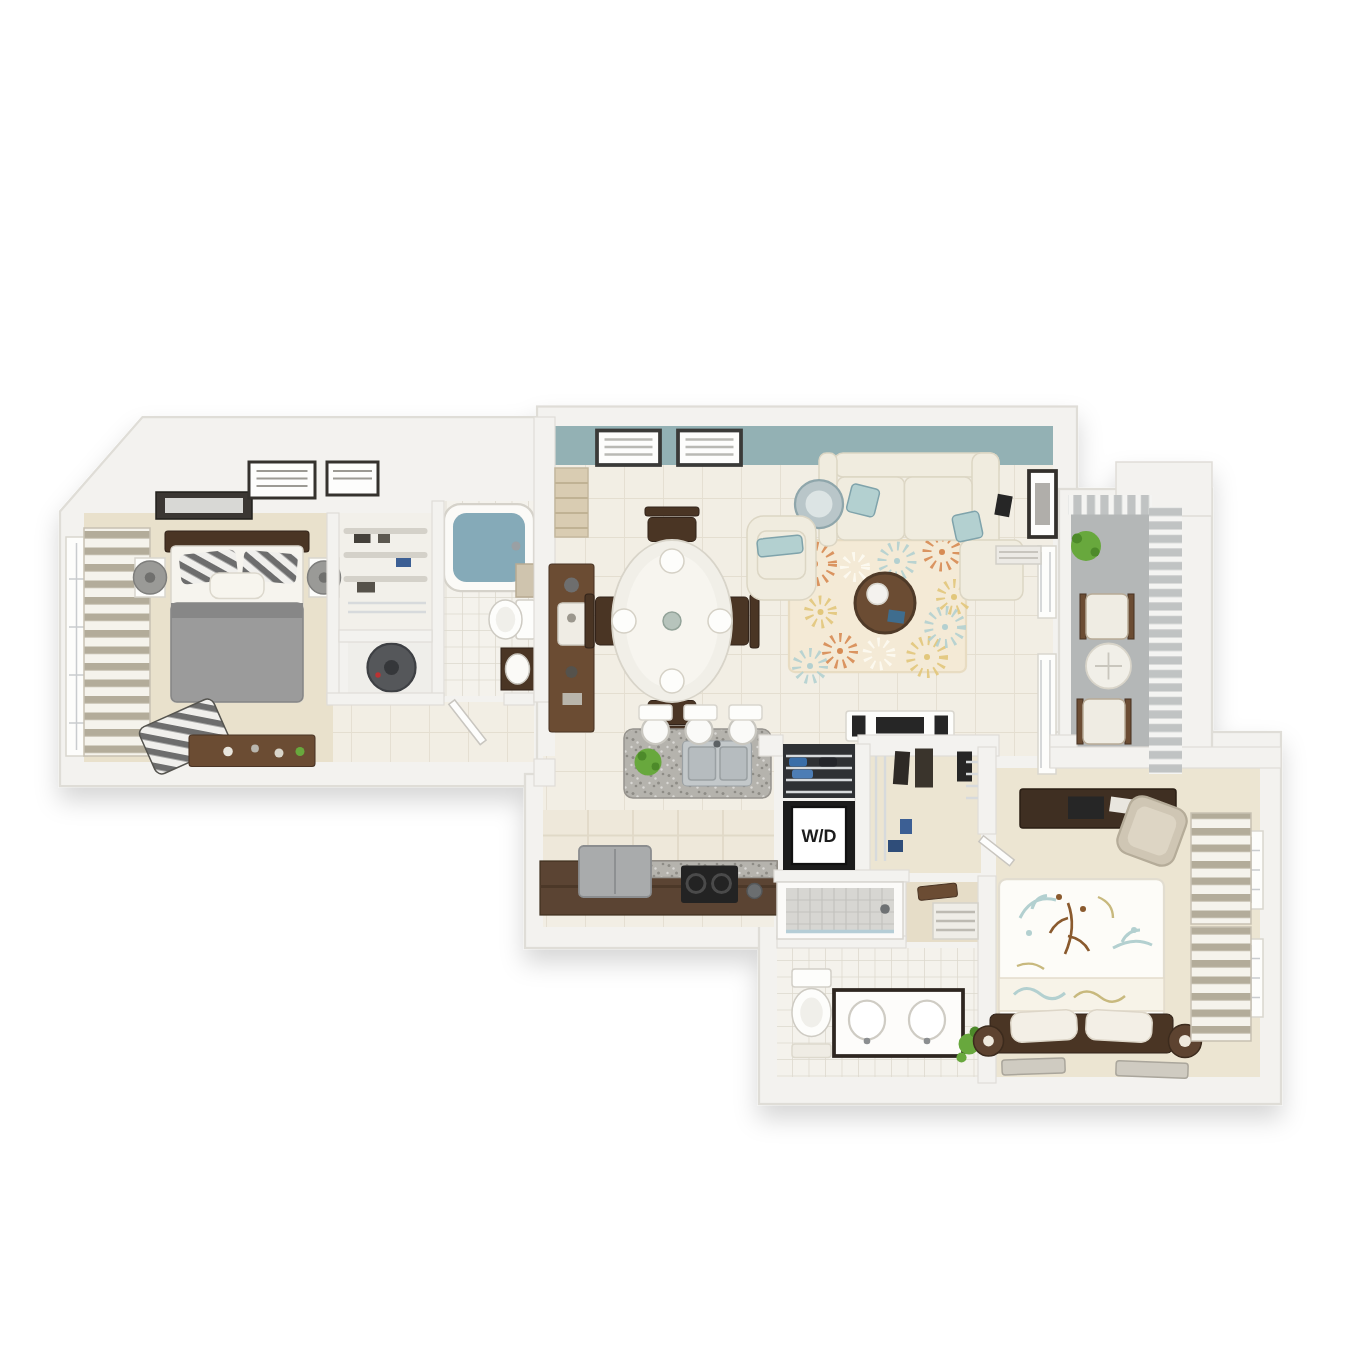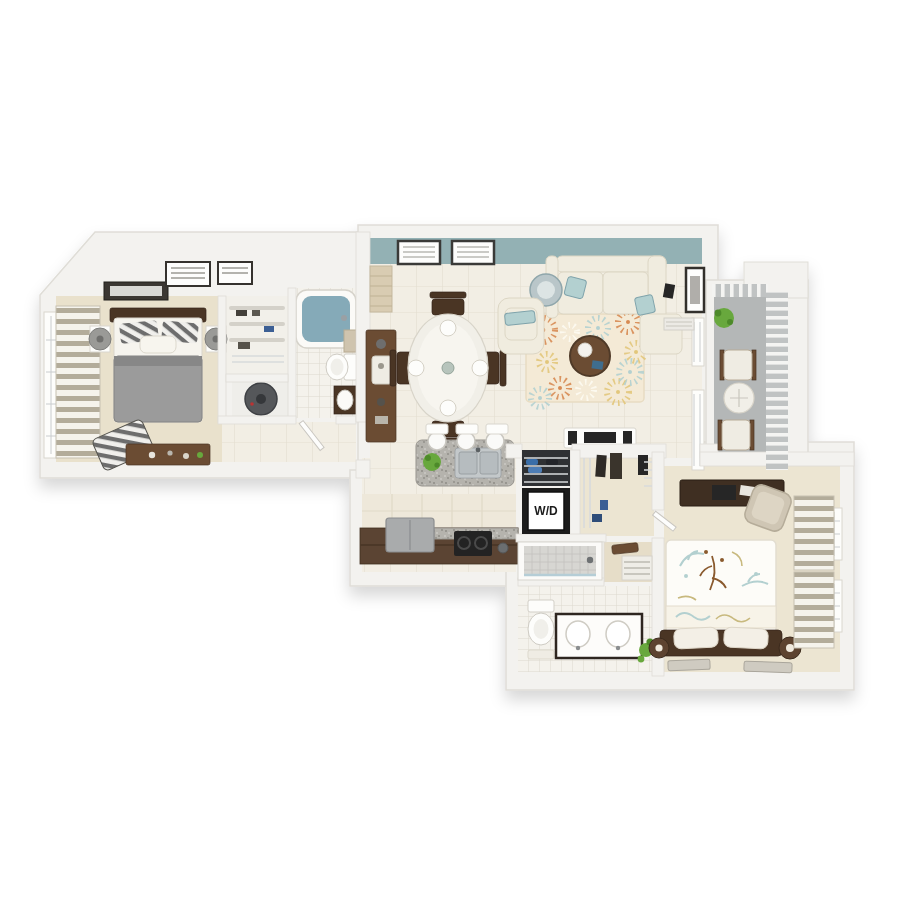--- a/index.html
+++ b/index.html
@@ -1,17 +1,17 @@
 <!DOCTYPE html>
 <html style="--background: #ffffff; --wall: #f3f2ef; --wall_edge: #dfddd7; --teal_accent: #93b1b4; --tile_floor: #f2eee4; --tile_grout: #e4ded0; --bath_tile: #f4f2ec; --bath_grout: #ddd9ce; --carpet: #e9e1cc; --carpet2: #ece5d2; --hall_beige: #e6ddc8; --wood_dark: #4a3524; --wood_brown: #6b4c33; --counter_brown: #5b4433; --granite_base: #b5b3ad; --granite_dark: #8e8c86; --granite_light: #d9d8d4; --water: #85aab8; --duvet_gray: #9b9b9b; --duvet_gray_dark: #878787; --sofa_cream: #f0ecdf; --sofa_edge: #dcd6c4; --rug_cream: #f4ead6; --rug_edge: #e8dcc2; --rug_orange: #d78b53; --rug_yellow: #e2c77b; --rug_teal: #b3d0d0; --balcony_floor: #b4b7b7; --rail_base: #c0c3c3; --appliance_dark: #262626; --stainless: #c3c8ca; --plant_green: #68a83d; --plant_dark: #4d8a2a; --curtain_taupe: #b3ac9a; --curtain_white: #f5f3ec; --lamp_gray: #9a9a97; --lamp_brown: #5d4330; --glass: #f1efe8; --wd_text: #1c1c1c;"><head>
 <meta charset="utf-8">
 <style>
   html,body{margin:0;padding:0;background:var(--background,#fff);}
   .stage{position:relative;width:900px;height:740px;background:var(--background,#fff);overflow:hidden;
-         font-family:"Liberation Sans",sans-serif;}
+         font-family:"Liberation Sans",sans-serif;margin-top:46px;}
   svg{display:block}
   
   .slab{fill:var(--wall);stroke:var(--wall_edge);stroke-width:1.5}
   .wall{fill:var(--wall);stroke:var(--wall_edge);stroke-width:.8}
   .ledge{fill:var(--wall);stroke:var(--wall_edge);stroke-width:1}
   .teal{fill:var(--teal_accent)}
   .tileL{fill:url(#pTile)} .tileS{fill:url(#pTileS)}
   .carpet{fill:var(--carpet)} .carpet2{fill:var(--carpet2)} .beige{fill:var(--hall_beige)}
   .woodD{fill:var(--wood_dark);stroke:#33241a;stroke-width:.7}
   .wood{fill:var(--wood_brown);stroke:#4a3424;stroke-width:.7}

